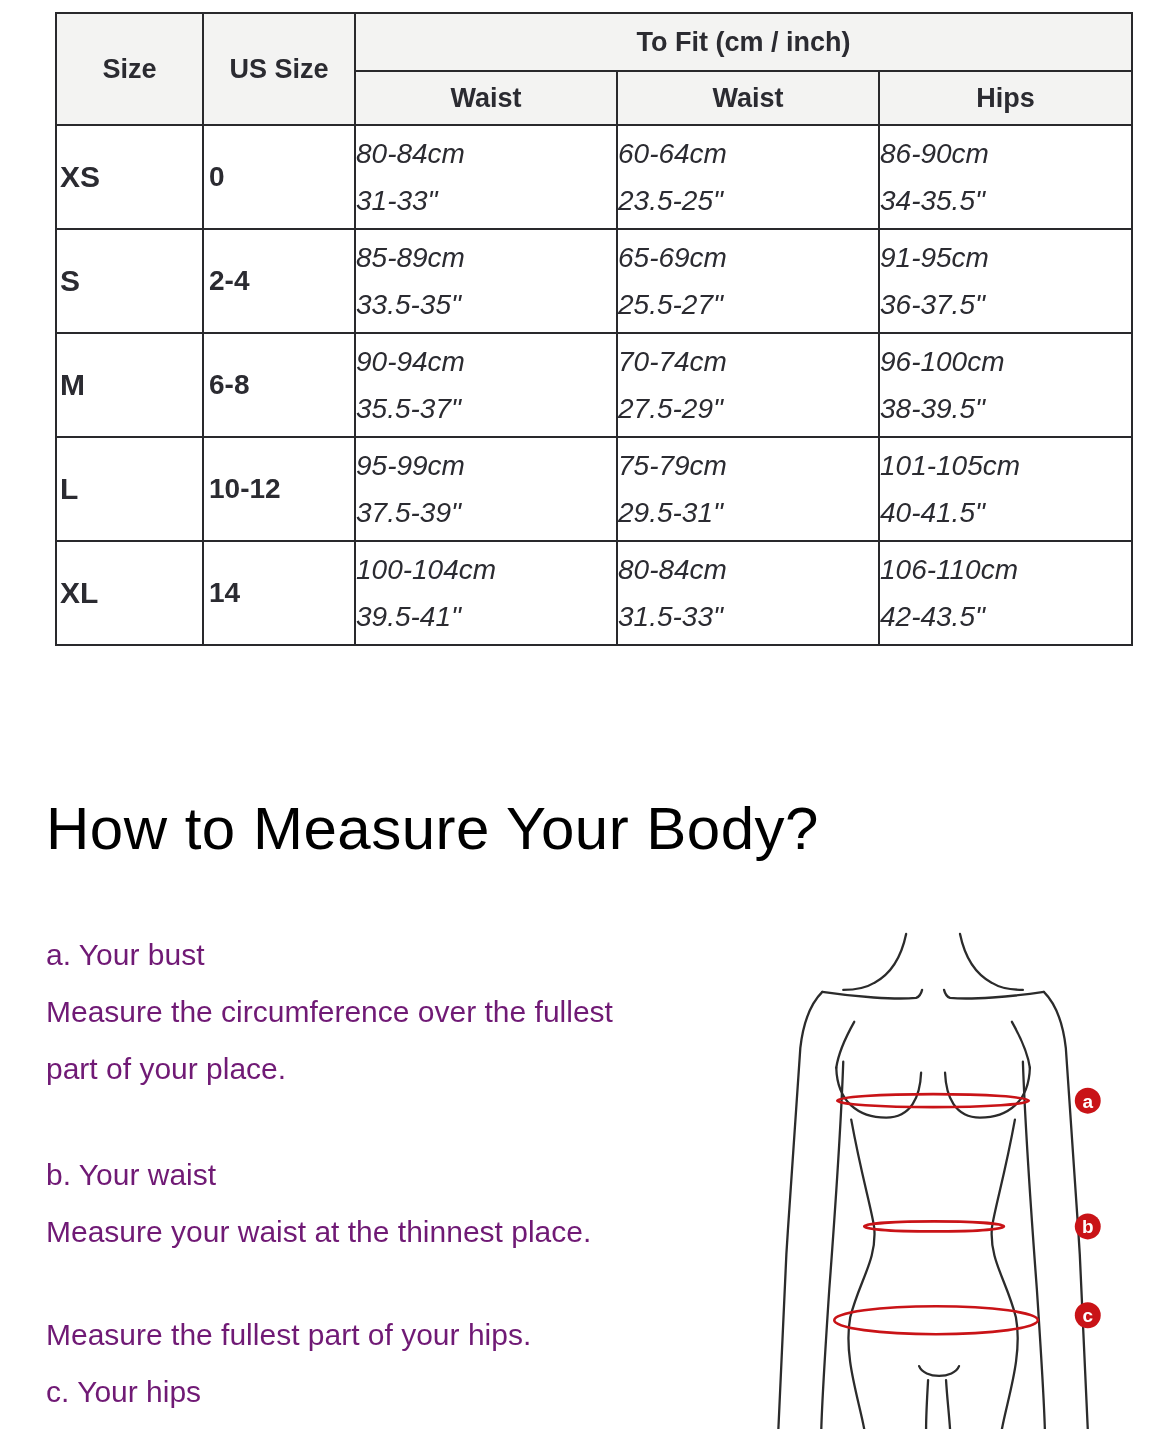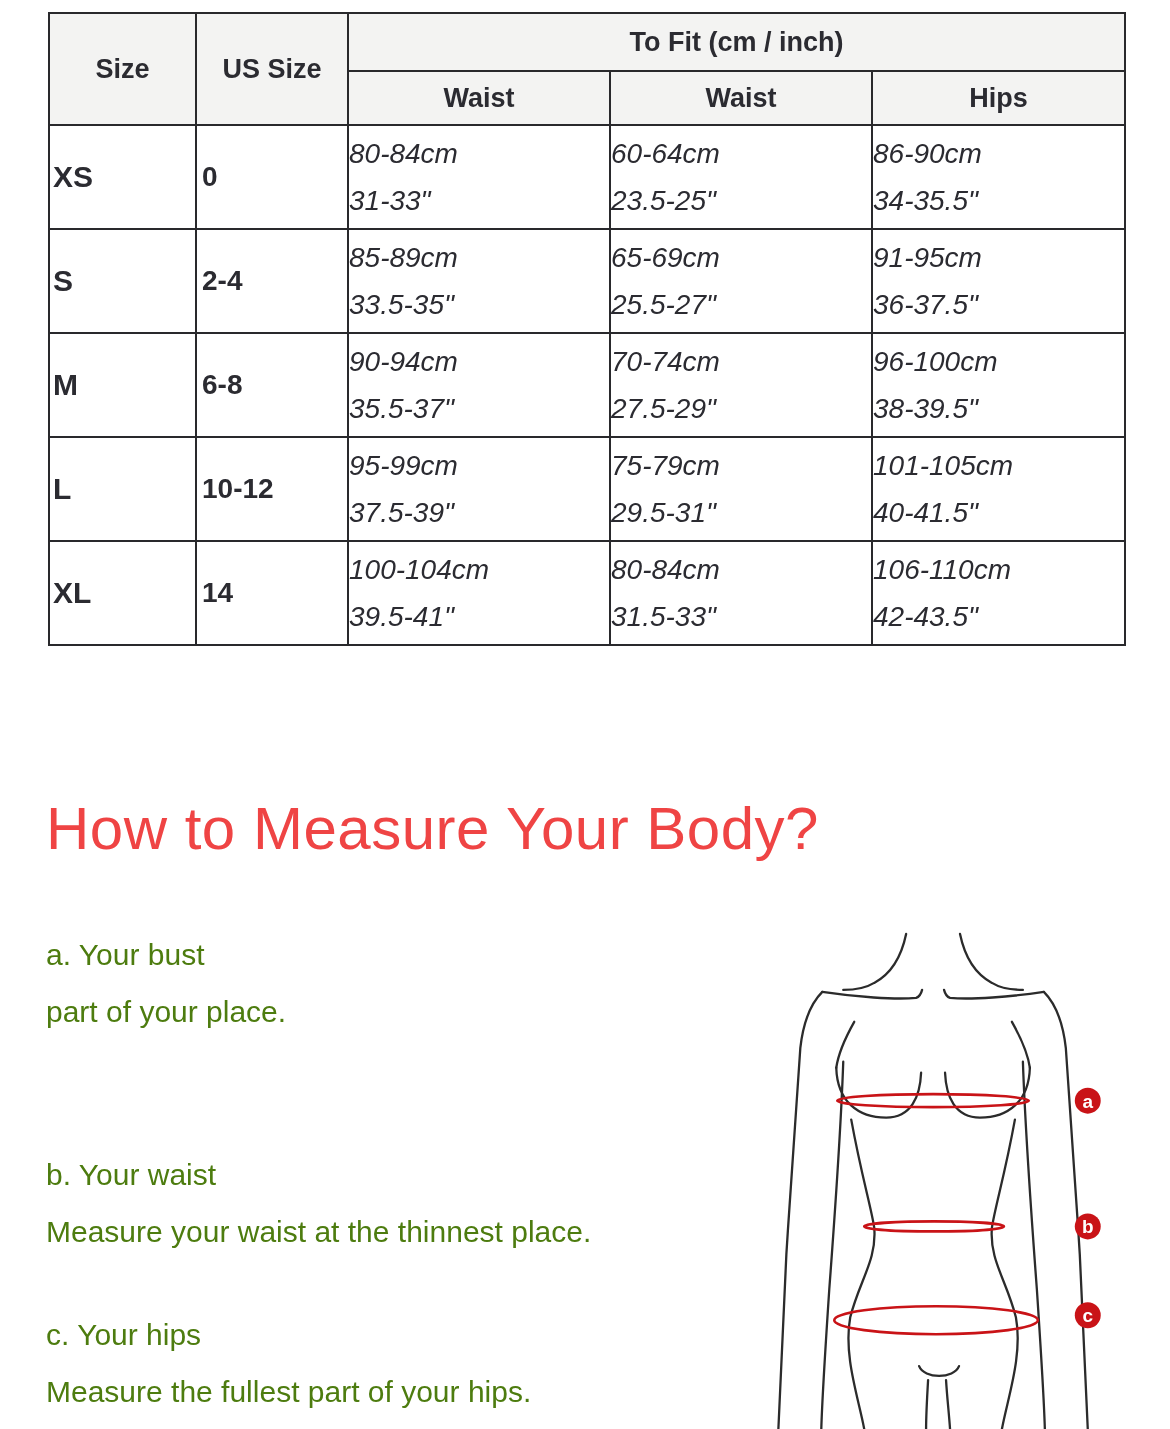--- a/index.html
+++ b/index.html
@@ -4,45 +4,45 @@
 <style>
   html,body { margin:0; padding:0; background:#ffffff; }
   body {
     width:1170px; height:1429px; overflow:hidden; position:relative;
     font-family:"Liberation Sans", sans-serif; color:#2b2b31;
   }
   .page { position:absolute; inset:0; }
 
   
   table.size-chart {
-    position:absolute; left:48px; top:12px; width:1076px;
+    position:absolute; left:55px; top:12px; width:1076px;
     border-collapse:collapse; table-layout:fixed;
   }
   .size-chart th, .size-chart td { border:2px solid #29292c; }
   .size-chart thead th {
     background:#f3f3f2; font-weight:bold; font-size:27px;
     text-align:center; color:#2b2b31; padding:0;
   }
   .size-chart thead tr.h1 th { height:56px; }
   .size-chart thead tr.h2 th { height:52px; }
   .size-chart tbody tr { height:104px; }
   .size-chart td { background:#ffffff; vertical-align:middle; }
   td.size-col { font-weight:bold; font-size:30px; padding-left:3px; }
   td.us-col   { font-weight:bold; font-size:28px; padding-left:5px; }
   td.meas     { font-size:28px; padding:4px 0; line-height:47px;font-style:italic; }
 
   
   .guide-heading {
     position:absolute; left:46px; top:796px; margin:0;
     font-size:60px; font-weight:300; line-height:1.1;
-    letter-spacing:0.5px; color:#ef4444;
-  }
-
-  
-  .guide-item { position:absolute; left:46px; font-size:30px; line-height:57px; color:#4d7c0f; }
+    letter-spacing:0.5px; color:#000000;
+  }
+
+  
+  .guide-item { position:absolute; left:46px; font-size:30px; line-height:57px; color:#701a75; }
   .gi-a { top:926px; }
   .gi-b { top:1146px; }
   .gi-c { top:1306px; }
 
   
   .figure-wrap { position:absolute; left:770px; top:930px; width:400px; height:499px; }
   .figure-wrap svg { display:block; }
 </style>
 </head>
 <body>
@@ -150,29 +150,30 @@
           <div>42-43.5"</div>
         </td>
       </tr>
     </tbody>
   </table>
 
   <h1 class="guide-heading">How to Measure Your Body?</h1>
 
   <div class="guide-item gi-a">
     <div>a. Your bust</div>
+    <div>Measure the circumference over the fullest</div>
     <div>part of your place.</div>
   </div>
   <div class="guide-item gi-b">
     <div>b. Your waist</div>
     <div>Measure your waist at the thinnest place.</div>
   </div>
   <div class="guide-item gi-c">
+    <div>Measure the fullest part of your hips.</div>
     <div>c. Your hips</div>
-    <div>Measure the fullest part of your hips.</div>
   </div>
 
   <div class="figure-wrap">
     <svg width="400" height="499" viewBox="0 0 400 500">
       <g fill="none" stroke="#2b2b2b" stroke-width="2.3" stroke-linecap="round">
 
         <path d="M 136,4 C 131,28 121,44 104,53 C 96,58 84,60 73,60"></path>
         <path d="M 190,4 C 195,28 205,44 222,53 C 230,58 242,60 253,60"></path>
 
         <path d="M 52,62 C 85,67 125,70 146,68 C 149,67 151,64 152,60"></path>

